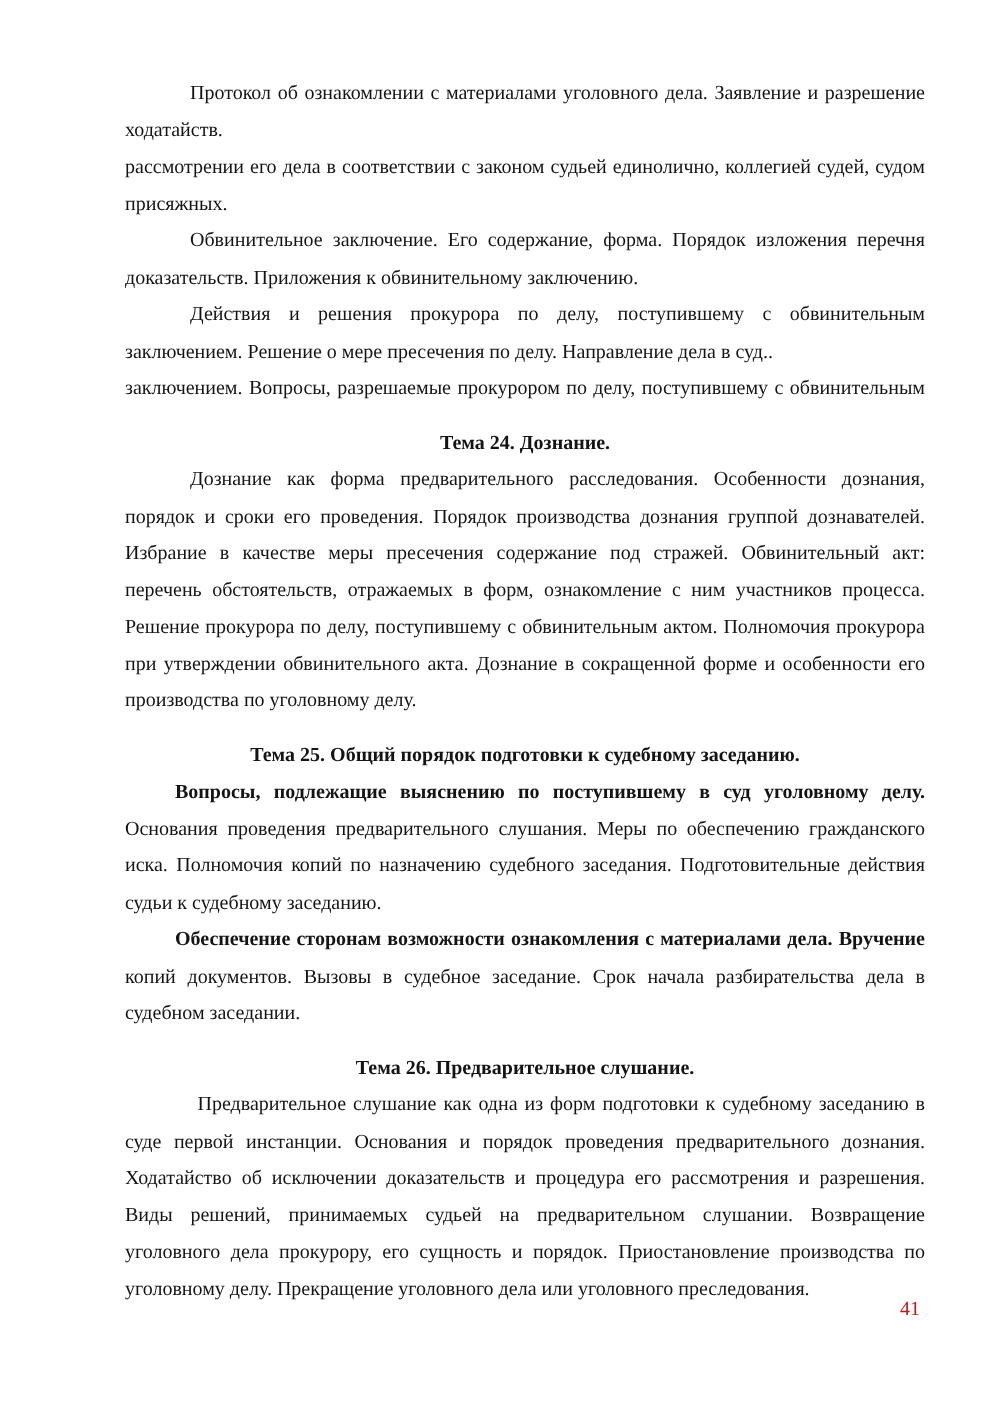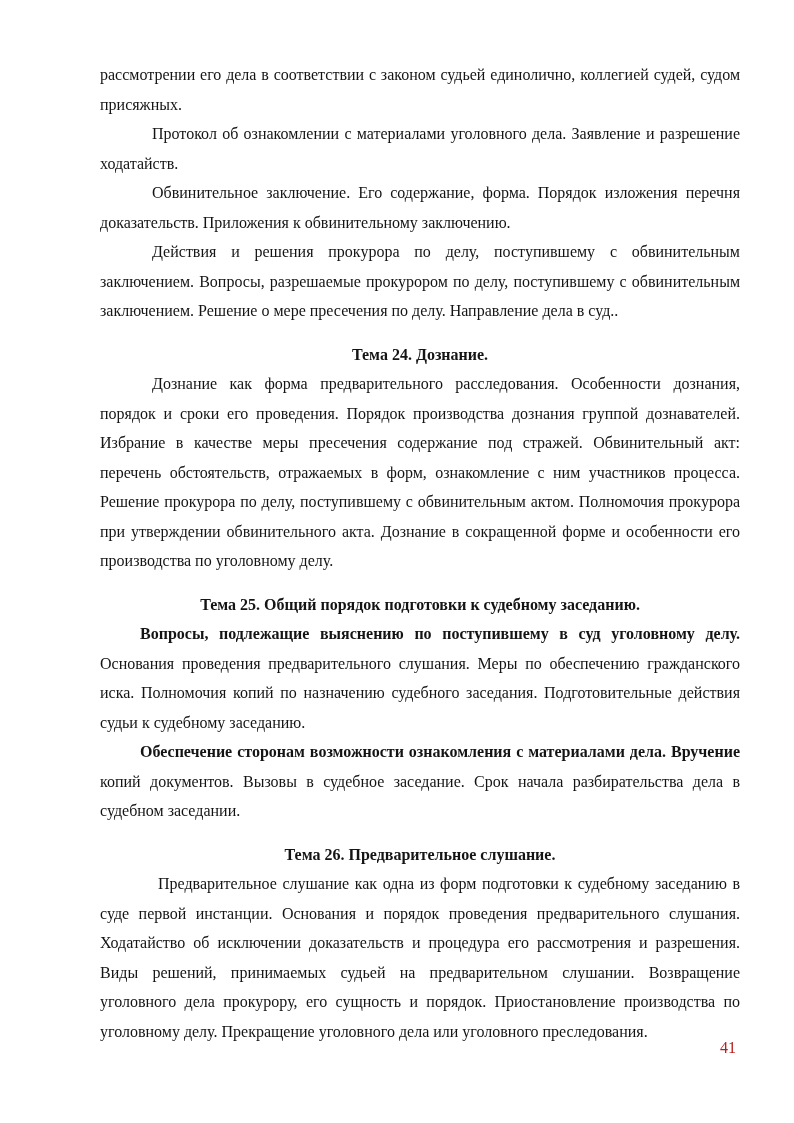--- a/index.html
+++ b/index.html
@@ -52,35 +52,35 @@
     line-height: 29.5px;
     color: #b91c1c;
   }
 </style>
 </head>
 <body>
 
 <div class="page">
   <div class="doc-content" id="doc-content">
       <div class="paragraph">
+        <div class="line indent-lg">Протокол об ознакомлении с материалами уголовного дела. Заявление и разрешение</div>
+        <div class="line last">ходатайств.</div>
+      </div>
+      <div class="paragraph">
         <div class="line indent-none">рассмотрении его дела в соответствии с законом судьей единолично, коллегией судей, судом</div>
         <div class="line last">присяжных.</div>
-      </div>
-      <div class="paragraph">
-        <div class="line indent-lg">Протокол об ознакомлении с материалами уголовного дела. Заявление и разрешение</div>
-        <div class="line last">ходатайств.</div>
       </div>
       <div class="paragraph">
         <div class="line indent-lg">Обвинительное заключение. Его содержание, форма. Порядок изложения перечня</div>
         <div class="line last">доказательств. Приложения к обвинительному заключению.</div>
       </div>
       <div class="paragraph">
         <div class="line indent-lg">Действия и решения прокурора по делу, поступившему с обвинительным</div>
+        <div class="line last">заключением. Решение о мере пресечения по делу. Направление дела в суд..</div>
         <div class="line">заключением. Вопросы, разрешаемые прокурором по делу, поступившему с обвинительным</div>
-        <div class="line last">заключением. Решение о мере пресечения по делу. Направление дела в суд..</div>
       </div>
       <div class="heading">Тема 24. Дознание.</div>
       <div class="paragraph">
         <div class="line indent-lg">Дознание как форма предварительного расследования. Особенности дознания,</div>
         <div class="line">порядок и сроки его проведения. Порядок производства дознания группой дознавателей.</div>
         <div class="line">Избрание в качестве меры пресечения содержание под стражей. Обвинительный акт:</div>
         <div class="line">перечень обстоятельств, отражаемых в форм, ознакомление с ним участников процесса.</div>
         <div class="line">Решение прокурора по делу, поступившему с обвинительным актом. Полномочия прокурора</div>
         <div class="line">при утверждении обвинительного акта. Дознание в сокращенной форме и особенности его</div>
         <div class="line last">производства по уголовному делу.</div>
@@ -93,21 +93,21 @@
         <div class="line last">судьи к судебному заседанию.</div>
       </div>
       <div class="paragraph">
         <div class="line indent-sm">Обеспечение сторонам возможности ознакомления с материалами дела. Вручение</div>
         <div class="line">копий документов. Вызовы в судебное заседание. Срок начала разбирательства дела в</div>
         <div class="line last">судебном заседании.</div>
       </div>
       <div class="heading">Тема 26. Предварительное слушание.</div>
       <div class="paragraph">
         <div class="line indent-xl">Предварительное слушание как одна из форм подготовки к судебному заседанию в</div>
-        <div class="line">суде первой инстанции. Основания и порядок проведения предварительного слушания.</div>
+        <div class="line">суде первой инстанции. Основания и порядок проведения предварительного дознания.</div>
         <div class="line">Ходатайство об исключении доказательств и процедура его рассмотрения и разрешения.</div>
         <div class="line">Виды решений, принимаемых судьей на предварительном слушании. Возвращение</div>
         <div class="line">уголовного дела прокурору, его сущность и порядок. Приостановление производства по</div>
         <div class="line last">уголовному делу. Прекращение уголовного дела или уголовного преследования.</div>
       </div>
     </div>
   <div class="page-number">41</div>
 </div>
 
 </body></html>

